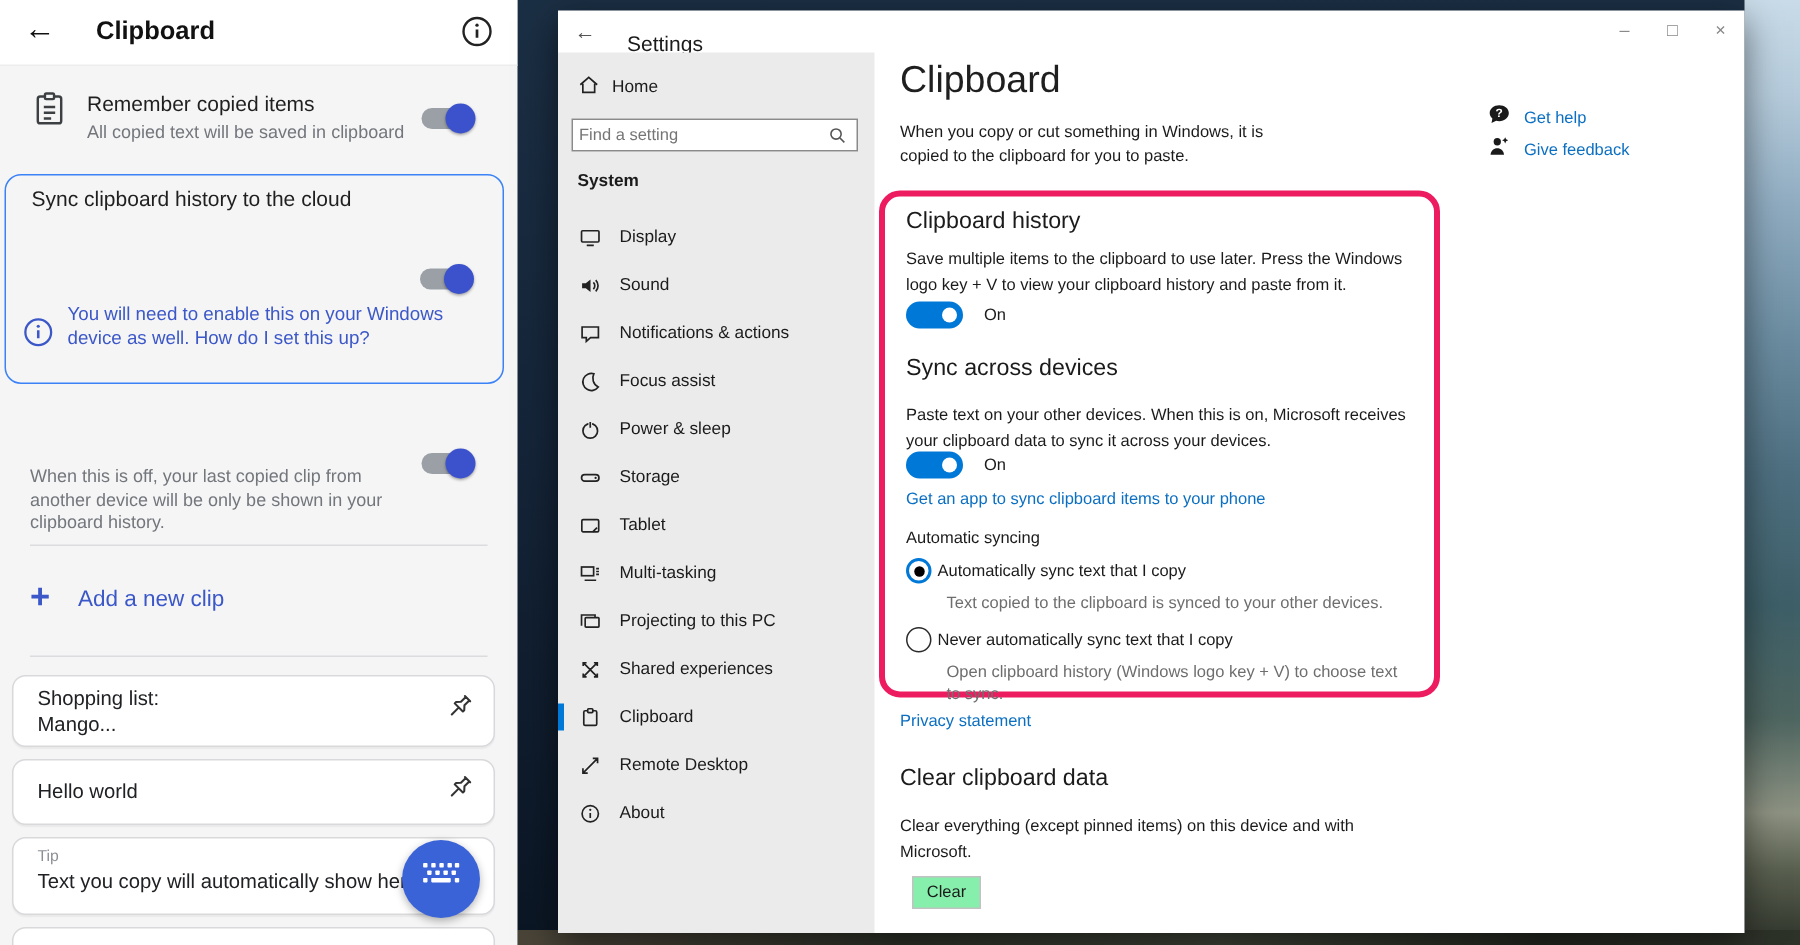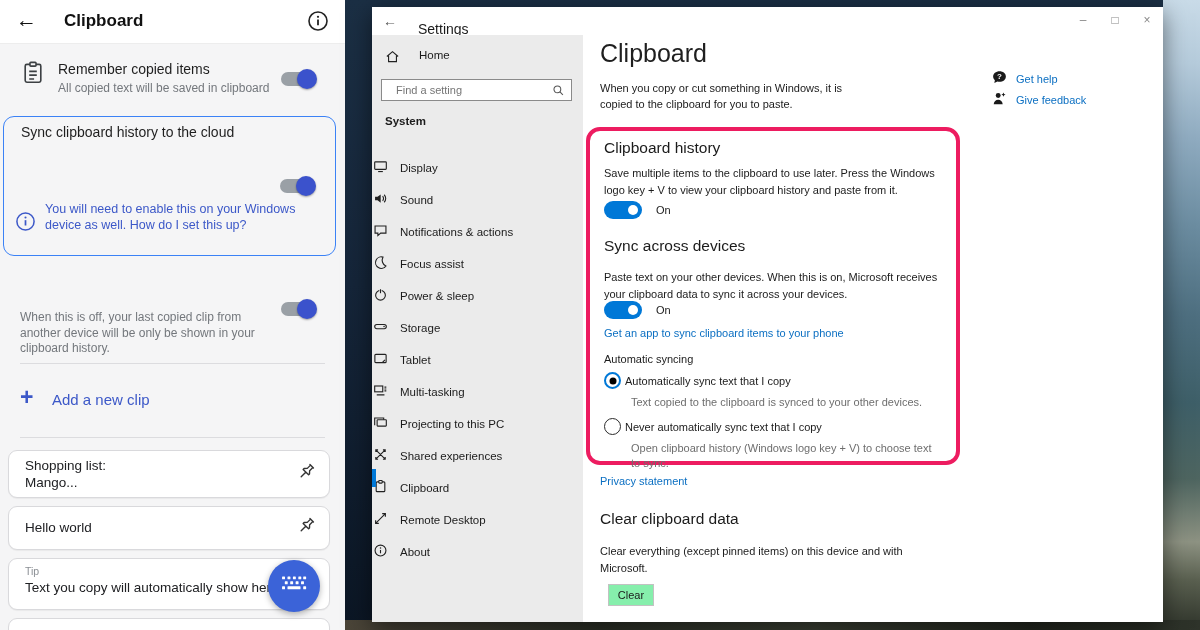--- a/index.html
+++ b/index.html
@@ -67,27 +67,27 @@
        display:flex;align-items:center;justify-content:center;box-shadow:0 2px 6px rgba(0,0,0,.3);z-index:5;cursor:pointer}
 
   
   #win{left:372px;top:7px;width:791px;height:615px;background:#fff;box-shadow:0 6px 22px rgba(0,0,0,.5)}
   .w-back{left:11px;top:6px;font-size:14px;color:#555;cursor:pointer}
   .w-title{left:46px;top:14px;font-size:14px;color:#1b1b1b}
   .w-controls{right:0;top:0;display:flex}
   .w-ctl{width:32px;height:26px;display:flex;align-items:center;justify-content:center;font-size:12px;color:#8a8a8a;cursor:pointer}
 
   .w-side{left:0;top:28px;width:211px;height:587px;background:#ebebeb}
-  .s-home{position:absolute;left:13px;top:14px;display:flex;gap:19px;font-size:11.5px;color:#1b1b1b;cursor:pointer}
+  .s-home{position:absolute;left:13px;top:14px;display:flex;align-items:center;gap:8px;font-size:11.5px;color:#1b1b1b;cursor:pointer}
   .s-search{position:absolute;left:9px;top:44px;width:191px;height:22px;background:#fff;border:1px solid #8a8a8a;display:flex;align-items:center}
-  .s-search input{border:none;outline:none;flex:1;font-size:11px;padding-left:14px;color:#333;background:transparent;font-family:"Liberation Sans",sans-serif}
+  .s-search input{border:none;outline:none;flex:1;font-size:11px;padding-left:4px;color:#333;background:transparent;font-family:"Liberation Sans",sans-serif}
   .search-ic{margin-right:6px;display:flex}
   .s-section{position:absolute;left:13px;top:80px;font-size:11.5px;font-weight:700;color:#1b1b1b}
   .s-items{position:absolute;left:0;top:107px;width:211px}
-  .side-item{height:32px;display:flex;align-items:flex-end;position:relative;cursor:pointer}
+  .side-item{height:32px;display:flex;align-items:center;padding-left:13px;position:relative;cursor:pointer}
   .side-ic{width:16px;display:flex;justify-content:center}
   .side-label{margin-left:12px;font-size:11.5px;color:#1b1b1b}
   .side-item.selected::before{content:"";position:absolute;left:0;top:7px;width:4px;height:18px;background:#0078d7}
 
   .m-title{left:228px;top:32px;font-size:25px;font-weight:300;color:#1f1f1f}
   .m-intro{left:228px;top:74px;width:276px;font-size:11px;line-height:1.45;color:#1b1b1b}
   .help{left:620px;top:62px}
   .help-row{display:flex;align-items:center;gap:9px;height:20px;margin-bottom:1px;cursor:pointer}
   .help-label{font-size:11px;color:#0b6fc2}
 

